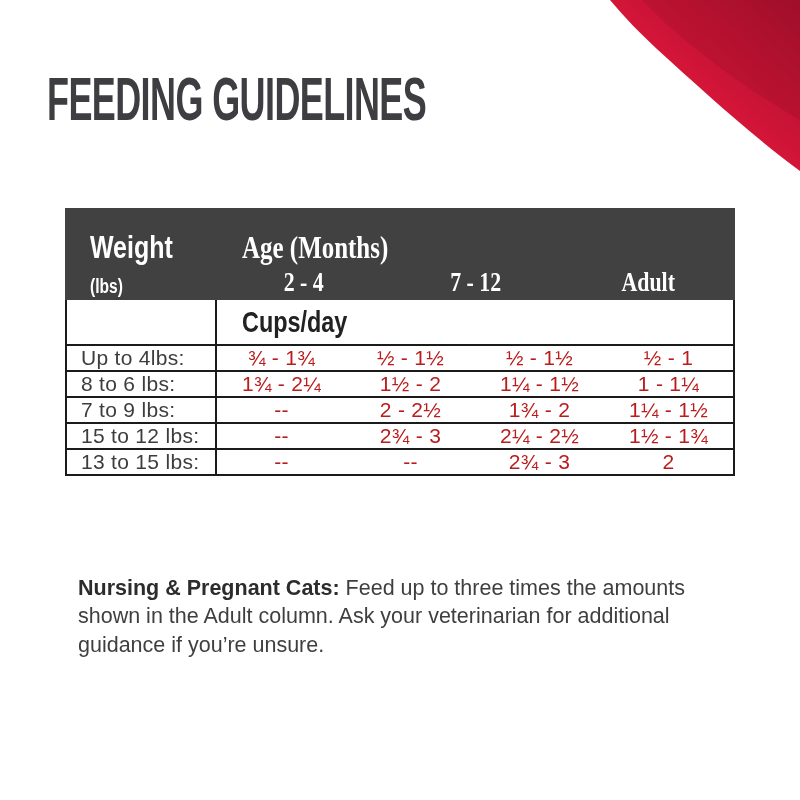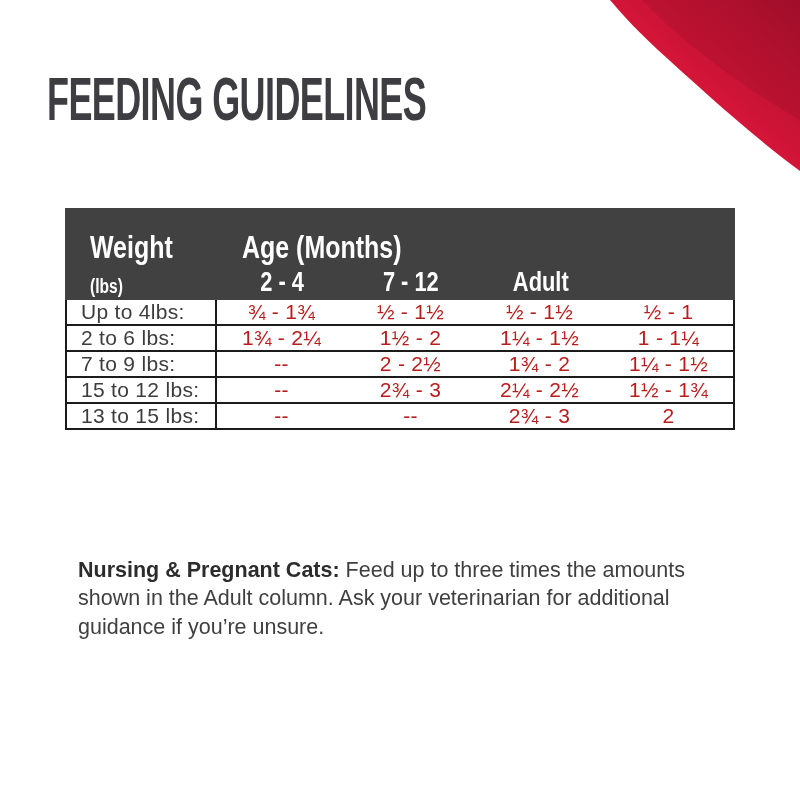--- a/index.html
+++ b/index.html
@@ -26,40 +26,40 @@
   
   .ftable { position:absolute; left:65px; top:208px; width:670px; }
 
   .thead {
     background:#414141; color:#ffffff; height:92px; box-sizing:border-box;
     display:grid; grid-template-columns:152px 1fr; padding:21px 0 9px;
   }
   .th-weight { padding-left:25px; display:flex; flex-direction:column; justify-content:space-between; }
   .th-w1 { font-size:32px; }
   .th-w2 { font-size:20px; }
-  .th-age { display:flex; flex-direction:column; justify-content:space-between; }
+  .th-age { display:flex; flex-direction:column; justify-content:space-between;font-family:Liberation Serif, serif; }
   .th-a1 { padding-left:25px; font-size:32px; }
-  .age-cols { display:grid; grid-template-columns:repeat(4,1fr); }
+  .age-cols { display:grid; grid-template-columns:repeat(3,1fr); }
   .age-col { text-align:center; font-size:28px; }
 
   .tbody { border:2px solid #1b1b1b; border-top:none; background:#fff; }
   .row { display:grid; grid-template-columns:150px repeat(4,1fr); border-top:2px solid #1b1b1b; }
   .row:first-child { border-top:none; }
   .cell { display:flex; align-items:center; height:24px; box-sizing:border-box; }
   .cell.w {
     border-right:2px solid #1b1b1b; padding-left:14px;
     font-size:21px; color:#3d3d3d; letter-spacing:0.3px;
   }
   .cell.v { justify-content:center; font-size:21px; color:#b91c1c; letter-spacing:0.3px; }
   .units-row .cell { height:44px; }
   .units-cell { grid-column:2 / 6; padding-left:25px; font-size:30px; color:#222; }
 
   
   .note {
-    position:absolute; left:78px; top:556px; width:658px; margin:0;
+    position:absolute; left:78px; top:574px; width:658px; margin:0;
     font-size:21.5px; line-height:1.32; color:#3f3f3f;
   }
   .note b { color:#2c2c2c; }
 </style>
 </head>
 <body>
 
 <div class="canvas">
 
   <svg class="swoosh" viewBox="0 0 200 178" preserveAspectRatio="none" aria-hidden="true">
@@ -88,31 +88,37 @@
         <div class="age-cols">
           <div class="age-col"><span class="cond-c">2 - 4</span></div>
           <div class="age-col"><span class="cond-c">7 - 12</span></div>
           <div class="age-col"><span class="cond-c">Adult</span></div>
         </div>
       </div>
     </div>
 
     <div class="tbody">
 
+      <div class="row units-row">
+        <div class="cell w"></div>
+        <div class="cell units-cell">
+            <span class="cond">Cups/day</span>
+          </div>
+      </div>
 
       <div class="row">
         <div class="cell w">Up to 4lbs:</div>
         <div class="cell v">¾ - 1¾</div>
         <div class="cell v">½ - 1½</div>
         <div class="cell v">½ - 1½</div>
         <div class="cell v">½ - 1</div>
       </div>
 
       <div class="row">
-        <div class="cell w">2 to 6 lbs:</div>
+        <div class="cell w">8 to 6 lbs:</div>
         <div class="cell v">1¾ - 2¼</div>
         <div class="cell v">1½ - 2</div>
         <div class="cell v">1¼ - 1½</div>
         <div class="cell v">1 - 1¼</div>
       </div>
 
       <div class="row">
         <div class="cell w">7 to 9 lbs:</div>
         <div class="cell v">--</div>
         <div class="cell v">2 - 2½</div>

